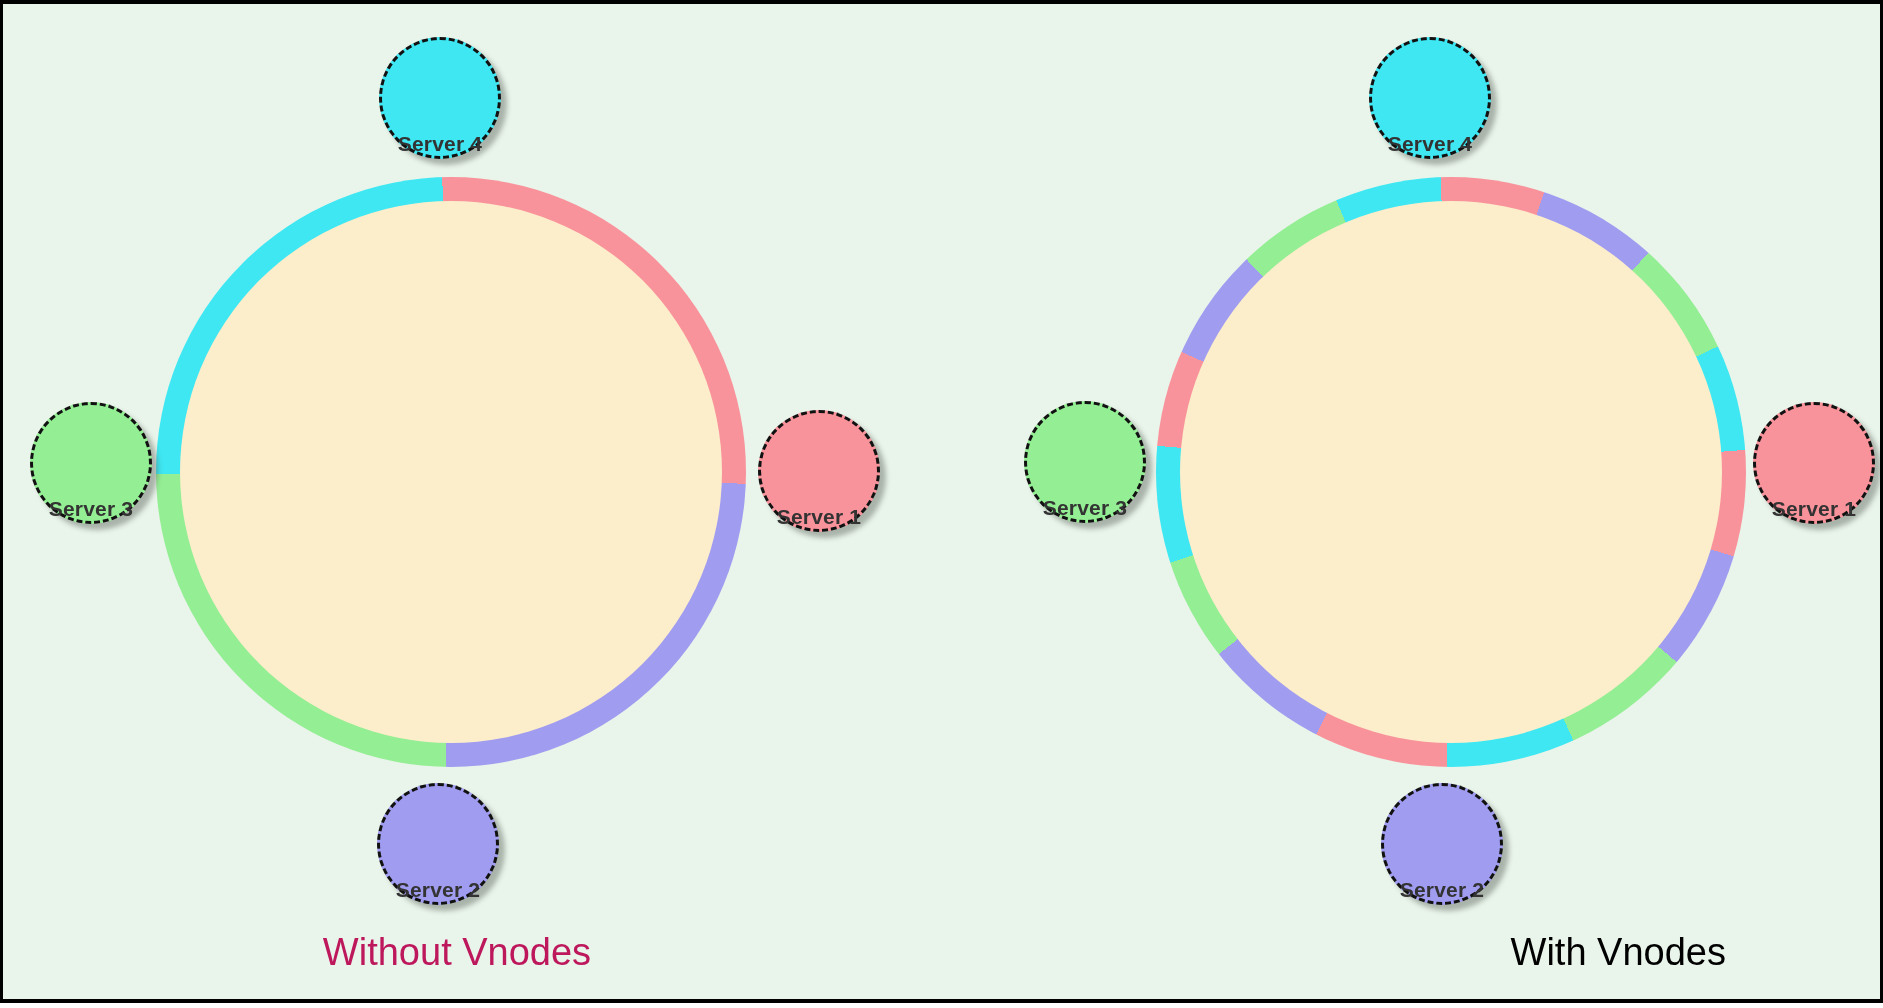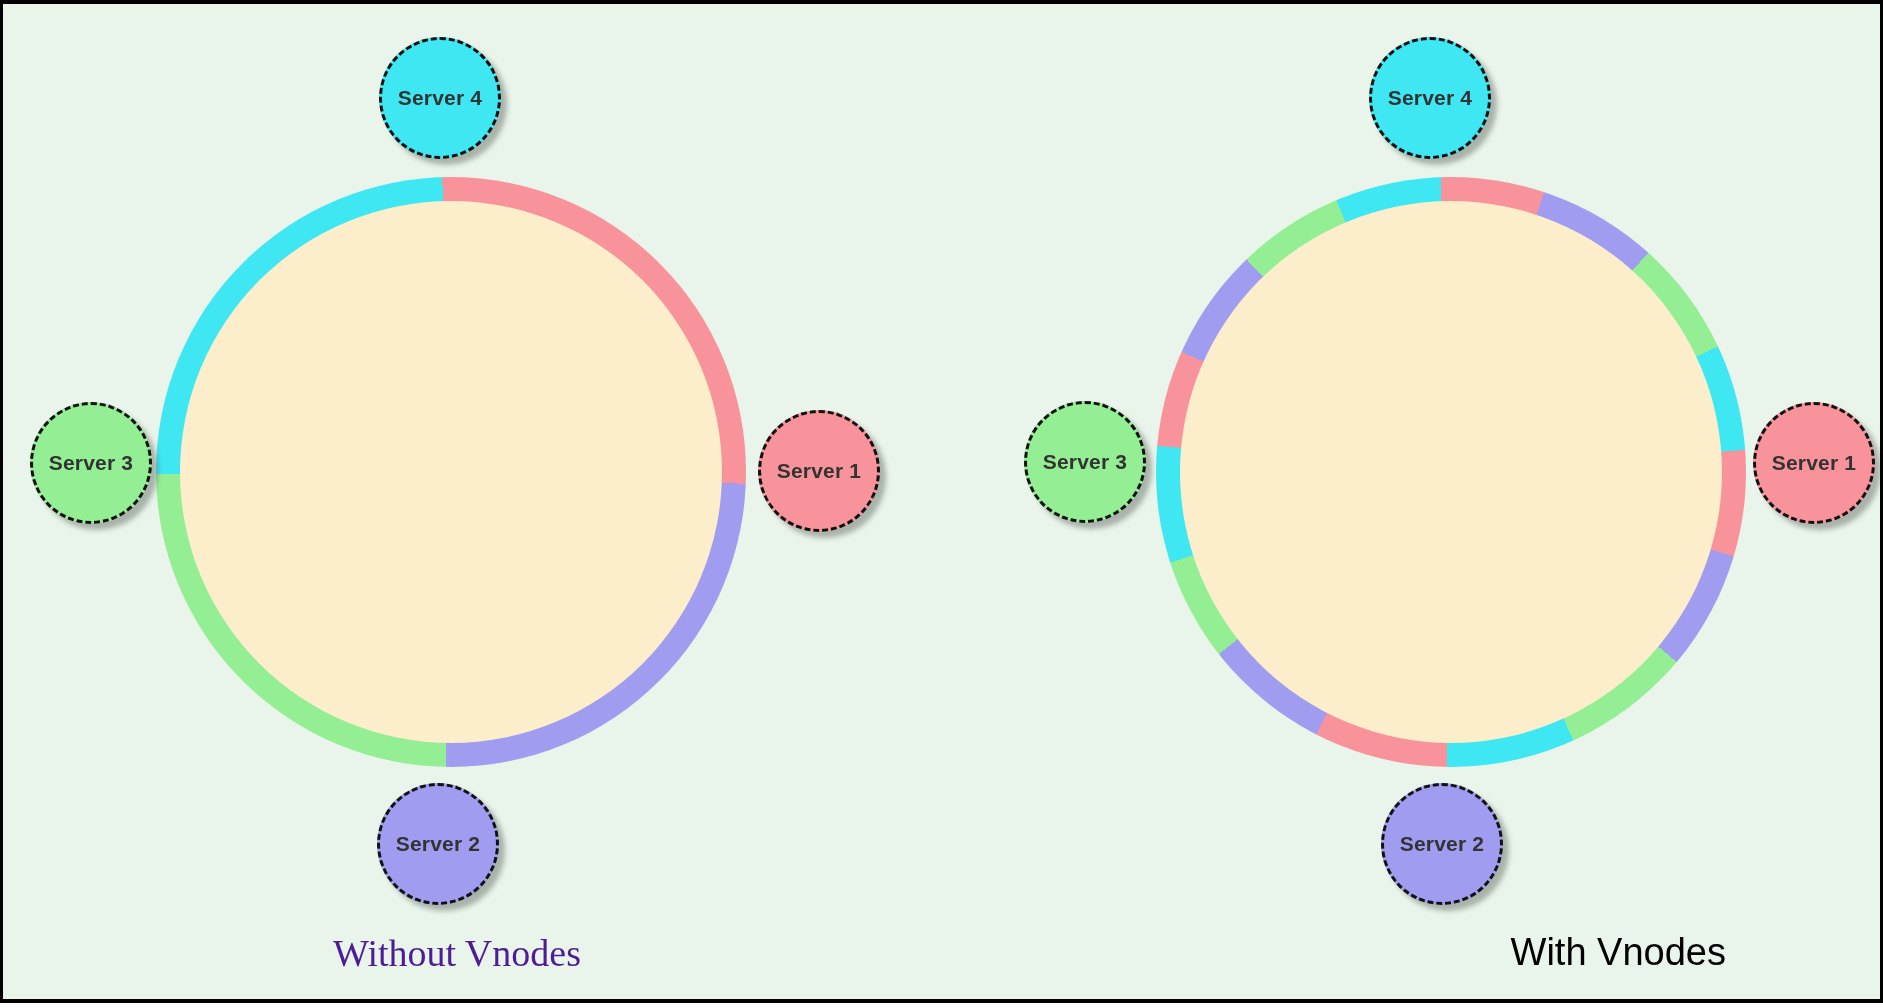--- a/index.html
+++ b/index.html
@@ -38,21 +38,21 @@
   .ring-a { left: 153px; top: 173px; }
   .ring-b { left: 1153px; top: 173px; }
   .server-node {
     position: absolute;
     width: 122px;
     height: 122px;
     box-sizing: border-box;
     border-radius: 50%;
     border: 3px dashed #111;
     display: flex;
-    align-items: center;
+    align-items: flex-end;
     justify-content: center;
     font-weight: bold;
     font-size: 21px;
     color: #333;
     letter-spacing: 0.2px;
     box-shadow: 6px 6px 5px rgba(90, 100, 90, 0.45);
   }
   
   .a-top    { left: 376px;  top: 33px;  }
   .a-right  { left: 755px;  top: 406px; }
@@ -88,21 +88,21 @@
   </div>
   <div class="server-node a-right" style="background: rgb(249, 147, 155); border-color: rgb(17, 17, 17); color: rgb(51, 51, 51);">
     <span>Server 1</span>
   </div>
   <div class="server-node a-bottom" style="background: rgb(160, 156, 240); border-color: rgb(17, 17, 17); color: rgb(51, 51, 51);">
     <span>Server 2</span>
   </div>
   <div class="server-node a-left" style="background: rgb(148, 238, 148); border-color: rgb(17, 17, 17); color: rgb(51, 51, 51);">
     <span>Server 3</span>
   </div>
-  <div class="caption caption-a" style="color: #4c1d95; font-family: Liberation Serif, serif;">Without Vnodes</div>
+  <div class="caption caption-a" style="color: #be185d;">Without Vnodes</div>
 
   <div class="ring ring-b" style="background: conic-gradient(rgb(249, 147, 155) 0deg, rgb(249, 147, 155) 18.4deg, rgb(160, 156, 240) 18.4deg, rgb(160, 156, 240) 42deg, rgb(148, 238, 148) 42deg, rgb(148, 238, 148) 64.8deg, rgb(62, 231, 242) 64.8deg, rgb(62, 231, 242) 85.7deg, rgb(249, 147, 155) 85.7deg, rgb(249, 147, 155) 106.6deg, rgb(160, 156, 240) 106.6deg, rgb(160, 156, 240) 130.1deg, rgb(148, 238, 148) 130.1deg, rgb(148, 238, 148) 155.5deg, rgb(62, 231, 242) 155.5deg, rgb(62, 231, 242) 180.8deg, rgb(249, 147, 155) 180.8deg, rgb(249, 147, 155) 207.2deg, rgb(160, 156, 240) 207.2deg, rgb(160, 156, 240) 231.9deg, rgb(148, 238, 148) 231.9deg, rgb(148, 238, 148) 252.1deg, rgb(62, 231, 242) 252.1deg, rgb(62, 231, 242) 275.1deg, rgb(249, 147, 155) 275.1deg, rgb(249, 147, 155) 294deg, rgb(160, 156, 240) 294deg, rgb(160, 156, 240) 316.1deg, rgb(148, 238, 148) 316.1deg, rgb(148, 238, 148) 337.1deg, rgb(62, 231, 242) 337.1deg, rgb(62, 231, 242) 358deg, rgb(249, 147, 155) 358deg, rgb(249, 147, 155) 360deg);">
     <div class="ring-inner" style="background: rgb(252, 237, 203);"></div>
   </div>
   <div class="server-node b-top" style="background: rgb(62, 231, 242); border-color: rgb(17, 17, 17); color: rgb(51, 51, 51);">
     <span>Server 4</span>
   </div>
   <div class="server-node b-right" style="background: rgb(249, 147, 155); border-color: rgb(17, 17, 17); color: rgb(51, 51, 51);">
     <span>Server 1</span>
   </div>

